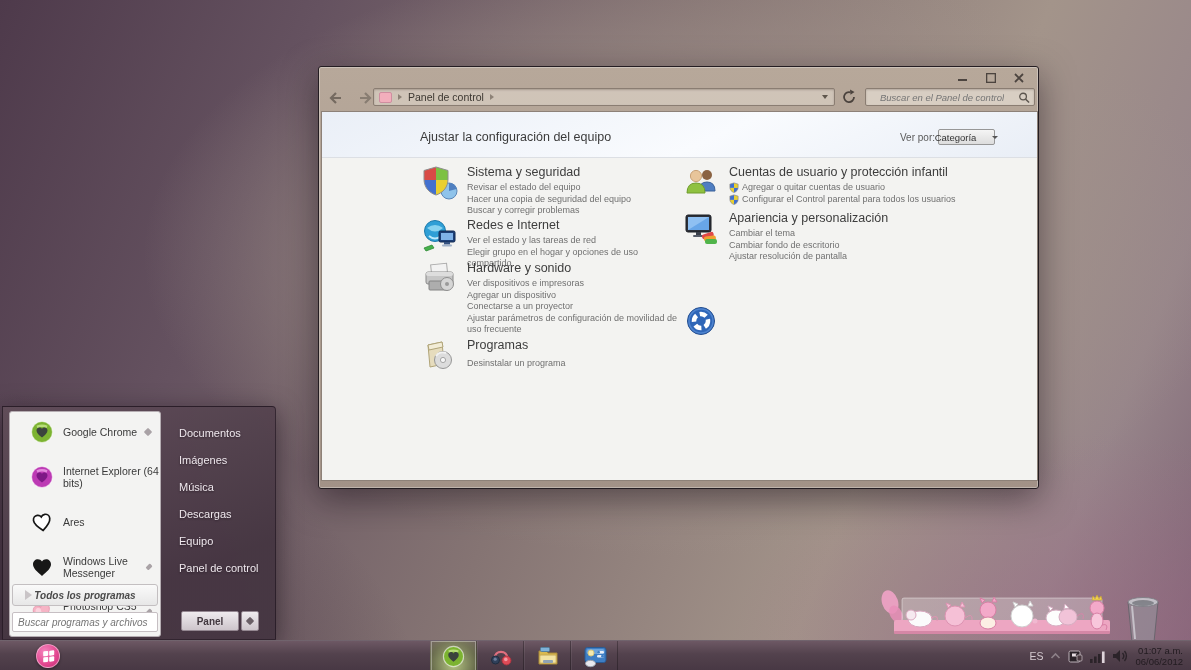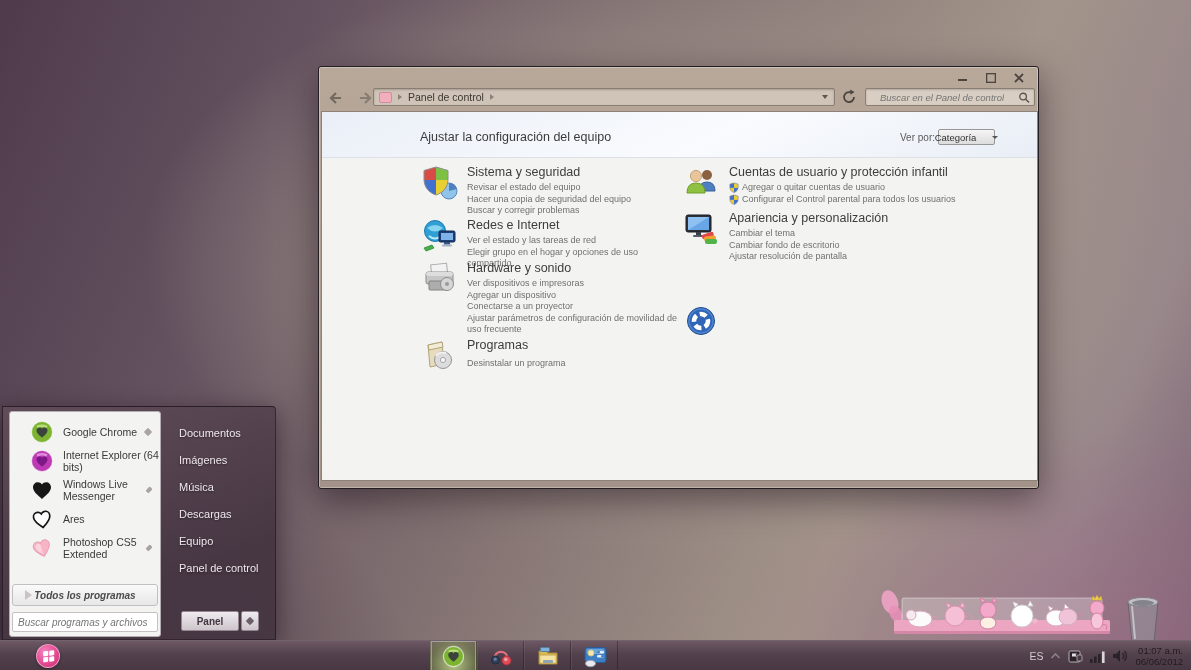--- a/index.html
+++ b/index.html
@@ -51,21 +51,21 @@
   .cat-link { font-size:9px; color:#707070; line-height:11.5px; cursor:pointer; max-width:218px; }
   .cat-link.shielded { display:flex; align-items:center; gap:3px; max-width:240px; }
   .gap-top { margin-top:6px; }
 
   
   .startmenu { position:absolute; left:2px; top:406px; width:274px; height:234px;
     background:linear-gradient(160deg, rgba(96,77,89,.97), rgba(70,54,66,.97) 70%);
     border:1px solid rgba(25,15,25,.6); border-radius:0 4px 0 0; box-shadow:0 6px 24px rgba(15,8,15,.5); }
   .sm-left { position:absolute; left:6px; top:4px; width:152px; height:226px;
     background:#f3f3f2; border:1px solid #b5adb2; border-radius:3px;padding-left:12px; }
-  .sm-item { height:29px; display:flex; align-items:center; padding-left:8px; cursor:pointer; }
+  .sm-item { height:29px; display:flex; align-items:center; padding-left:8px; cursor:pointer;margin-top:16px; }
   .sm-item:first-child { margin-top:5px; }
   .sm-ico { width:24px; height:24px; flex:0 0 24px; }
   .sm-label { margin-left:9px; font-size:10.5px; color:#3a3a3a; }
   .sm-flyout { margin-left:auto; margin-right:9px; width:6px; height:6px; background:#a9a2a6; transform:rotate(45deg); border-radius:1px; }
   .allprog { position:absolute; left:2px; top:172px; width:146px; height:22px;
     background:linear-gradient(#fafafa,#e7e7e7); border:1px solid #c3bfc1; border-radius:3px;
     display:flex; align-items:center; justify-content:center; gap:8px; font-size:10px; font-weight:bold; color:#4a4a4a; cursor:pointer;font-style:italic; }
   .allprog .tri { width:0; height:0; border-left:7px solid #c9c4c7; border-top:5px solid transparent; border-bottom:5px solid transparent; position:absolute; left:12px; }
   .sm-search { position:absolute; left:2px; top:200px; width:146px; height:20px; background:#fff;
     border:1px solid #c6bfc3; border-radius:2px; display:flex; align-items:center; }
@@ -375,31 +375,31 @@
           <circle cx="12" cy="12" r="10.5" fill="#bc3ab4"></circle>
           <circle cx="12" cy="12" r="10.5" fill="none" stroke="rgba(255,255,255,.55)" stroke-width="1.2"></circle>
           <path d="M7 6.5 a12 12 0 0 1 10 0" stroke="#e38add" stroke-width="2.5" fill="none"></path>
           <path d="M12 17.5 C8.8 14.8 6.5 12.7 6.5 10.4 C6.5 8.7 7.8 7.4 9.4 7.4 C10.4 7.4 11.4 7.9 12 8.8 C12.6 7.9 13.6 7.4 14.6 7.4 C16.2 7.4 17.5 8.7 17.5 10.4 C17.5 12.7 15.2 14.8 12 17.5 Z" fill="#7e1886"></path>
         </svg>
         <span class="sm-label">Internet Explorer (64 bits)</span>
       </div>
 
       <div class="sm-item">
         <svg class="sm-ico" viewBox="0 0 24 24">
+          <path d="M12 20.5 C7 16.3 3.8 13 3.8 9.4 C3.8 6.7 5.8 4.8 8.2 4.8 C9.7 4.8 11.2 5.6 12 6.9 C12.8 5.6 14.3 4.8 15.8 4.8 C18.2 4.8 20.2 6.7 20.2 9.4 C20.2 13 17 16.3 12 20.5 Z" fill="#ffffff" stroke="#161616" stroke-width="1.7" transform="rotate(-8 12 12)"></path>
+        </svg>
+        <span class="sm-label">Ares</span>
+      </div>
+
+      <div class="sm-item">
+        <svg class="sm-ico" viewBox="0 0 24 24">
           <path d="M12 21 C6.8 16.6 3 13.2 3 9.3 C3 6.4 5.2 4.3 7.9 4.3 C9.5 4.3 11.1 5.1 12 6.5 C12.9 5.1 14.5 4.3 16.1 4.3 C18.8 4.3 21 6.4 21 9.3 C21 13.2 17.2 16.6 12 21 Z" fill="#171717"></path>
         </svg>
         <span class="sm-label">Windows Live Messenger</span>
         <span class="sm-flyout"></span>
-      </div>
-
-      <div class="sm-item">
-        <svg class="sm-ico" viewBox="0 0 24 24">
-          <path d="M12 20.5 C7 16.3 3.8 13 3.8 9.4 C3.8 6.7 5.8 4.8 8.2 4.8 C9.7 4.8 11.2 5.6 12 6.9 C12.8 5.6 14.3 4.8 15.8 4.8 C18.2 4.8 20.2 6.7 20.2 9.4 C20.2 13 17 16.3 12 20.5 Z" fill="#ffffff" stroke="#161616" stroke-width="1.7" transform="rotate(-8 12 12)"></path>
-        </svg>
-        <span class="sm-label">Ares</span>
       </div>
 
       <div class="sm-item">
         <svg class="sm-ico" viewBox="0 0 24 24">
           <path d="M12 20.5 C7 16.3 3.8 13 3.8 9.4 C3.8 6.7 5.8 4.8 8.2 4.8 C9.7 4.8 11.2 5.6 12 6.9 C12.8 5.6 14.3 4.8 15.8 4.8 C18.2 4.8 20.2 6.7 20.2 9.4 C20.2 13 17 16.3 12 20.5 Z" fill="#f6b4c5" stroke="#e79cb2" stroke-width="1" transform="rotate(-16 12 12)"></path>
           <path d="M11.5 18 C8 15 6 12.6 6 10 C6 8.2 7.3 7 8.8 7 C9.8 7 10.8 7.6 11.5 8.6 Z" fill="#fbd3de" transform="rotate(-16 12 12)"></path>
         </svg>
         <span class="sm-label">Photoshop CS5 Extended</span>
         <span class="sm-flyout"></span>
       </div>

